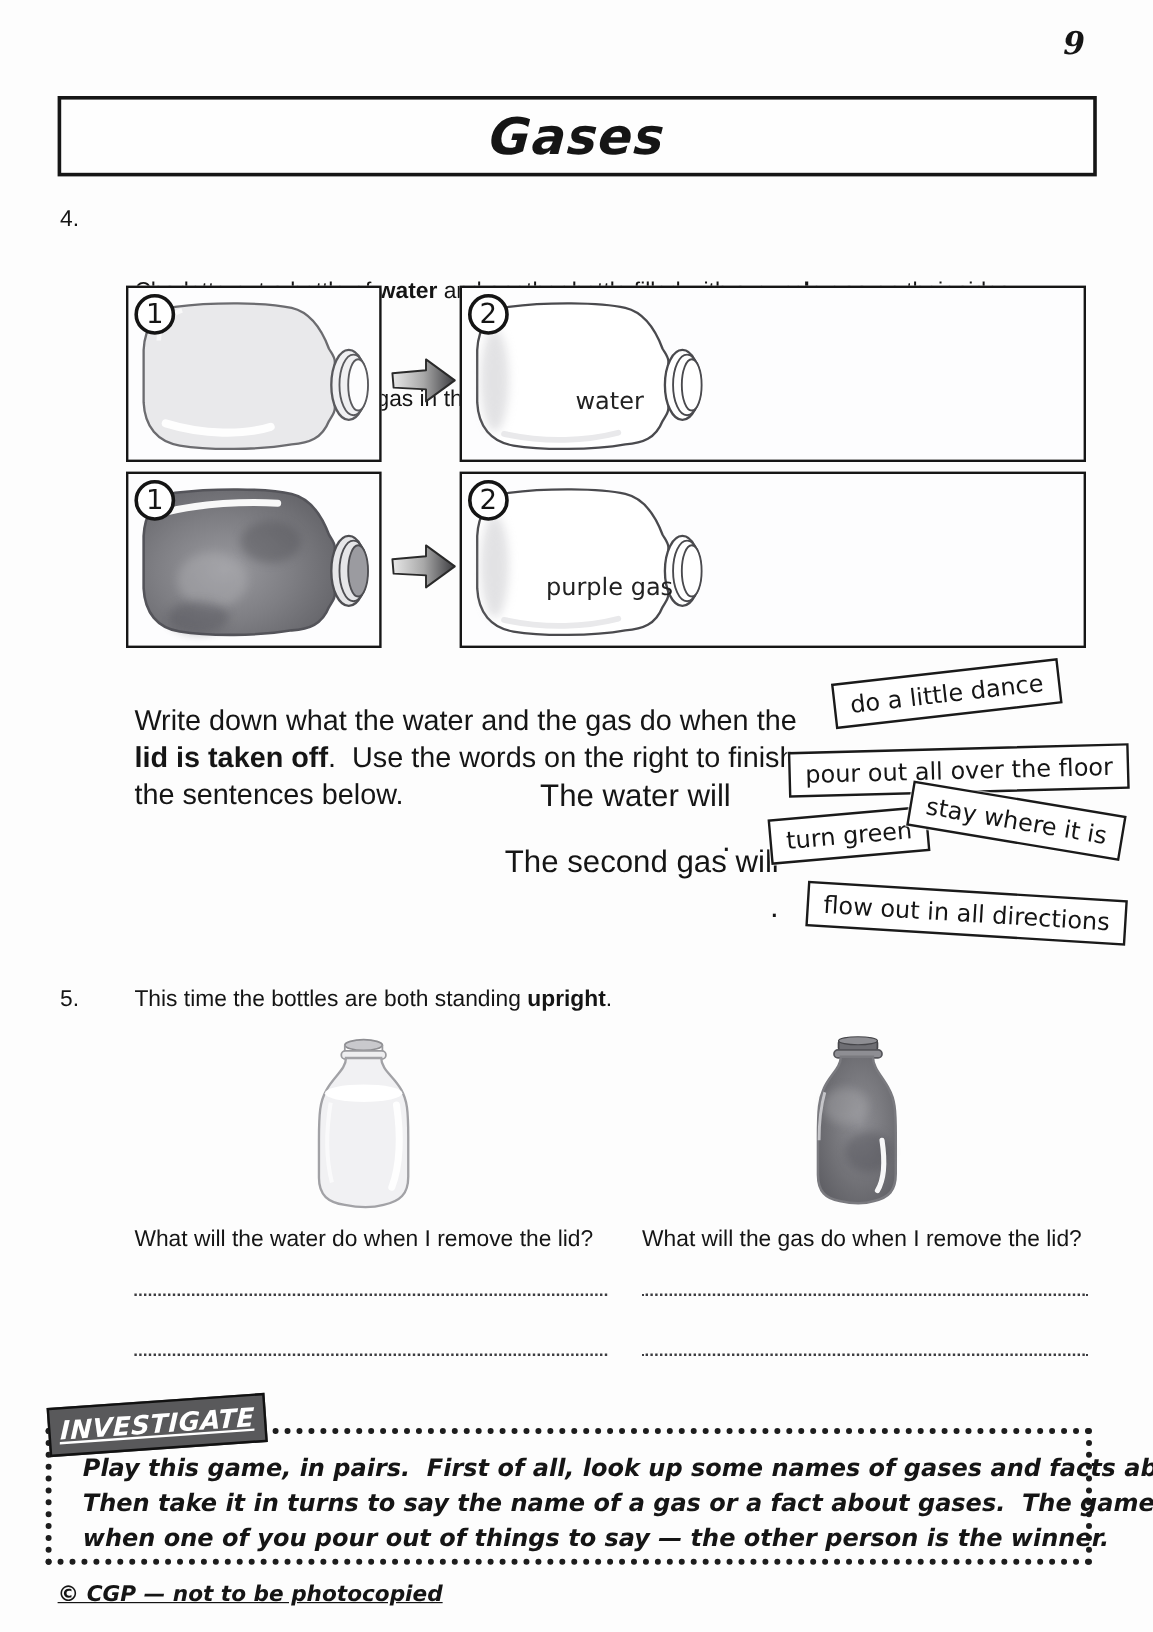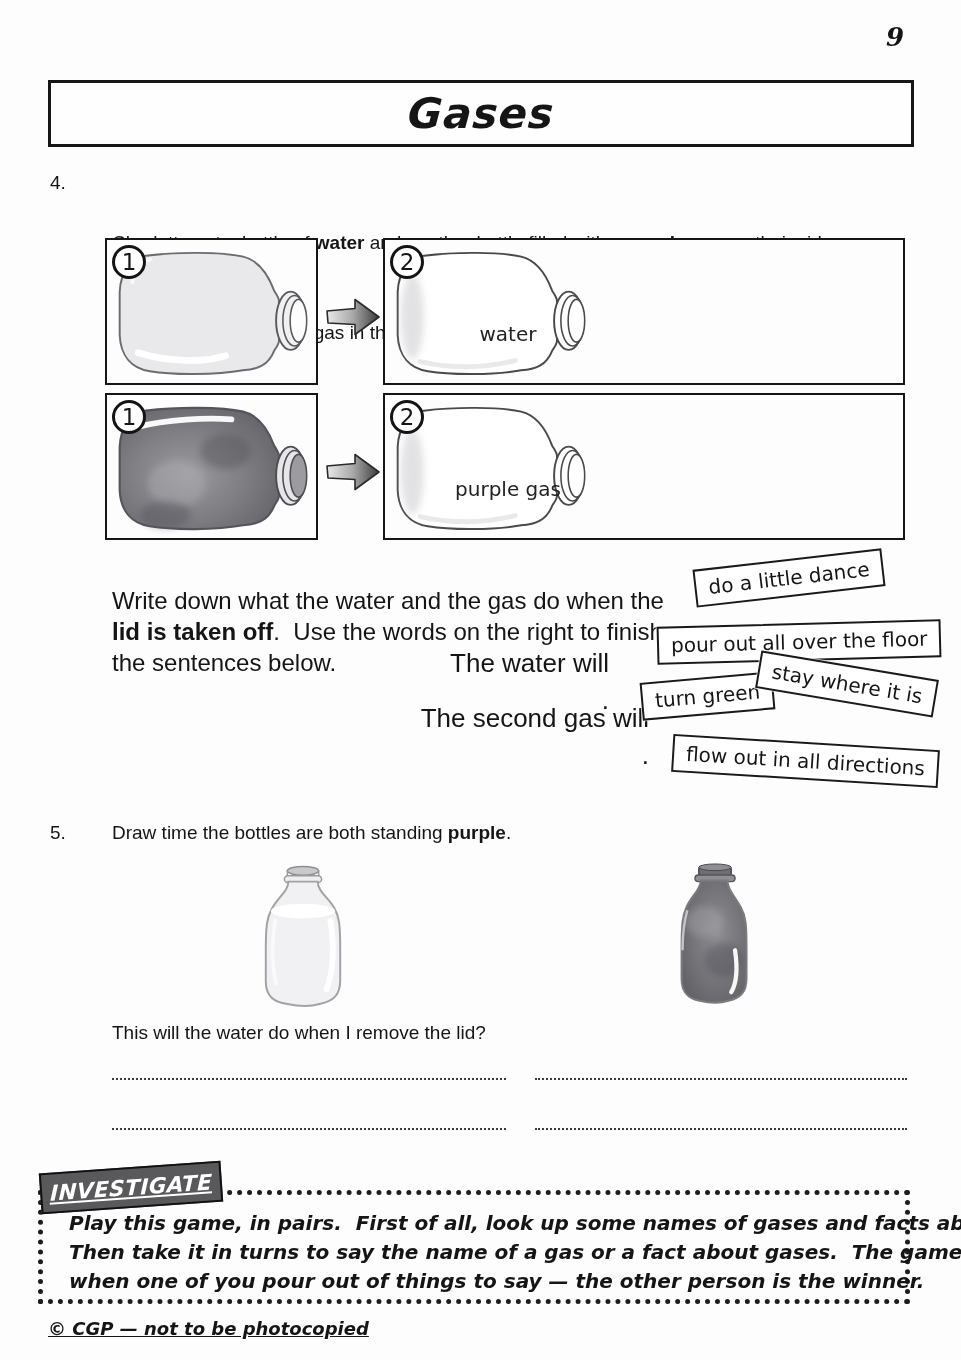--- a/index.html
+++ b/index.html
@@ -181,21 +181,21 @@
   </div>
 
   <div class="tile" style="left:694px; top:559px; transform:rotate(-6.5deg);">do a little dance</div>
   <div class="tile" style="left:657px; top:623px; transform:rotate(-1.5deg);">pour out all over the floor</div>
   <div class="tile" style="left:641px; top:677px; transform:rotate(-5deg);">turn green</div>
   <div class="tile" style="left:757px; top:665px; transform:rotate(9.5deg);">stay where it is</div>
   <div class="tile" style="left:672px; top:742px; transform:rotate(3.5deg);">flow out in all directions</div>
 
   <div class="abs q-line" style="left:50px; top:818px; width:880px;">
     <span class="q-num">5.</span>
-    <span class="nowrap"><span>Draw time the bottles are both standing </span><span class="b">purple</span><span>.</span></span>
+    <span class="nowrap"><span>This time the bottles are both standing </span><span class="b">upright</span><span>.</span></span>
   </div>
 
   <svg class="abs" style="left:256px; top:860px;" width="94" height="149" viewBox="0 0 96 152">
     <ellipse cx="48" cy="11" rx="16" ry="4.5" fill="#c9c9cd" stroke="#8e8e92" stroke-width="1.5"></ellipse>
     <path d="M32,11 L32,17 M64,11 L64,17" stroke="#9a9a9e" stroke-width="1.5"></path>
     <rect x="29" y="16" width="38" height="7" rx="3.5" fill="#eeeef0" stroke="#9a9a9e" stroke-width="1.5"></rect>
     <use href="#jar-up" fill="#f1f1f3" stroke="#a2a2a6" stroke-width="2"></use>
     <ellipse cx="48" cy="52" rx="33" ry="7.5" fill="#ffffff" opacity="0.95"></ellipse>
     <path d="M76,62 C80,88 79,114 72,132" stroke="#fff" stroke-width="6" fill="none" stroke-linecap="round" opacity="0.9"></path>
     <path d="M20,60 C16,84 16,108 21,128" stroke="#fff" stroke-width="3.5" fill="none" opacity="0.65"></path>
@@ -205,21 +205,22 @@
     <rect x="26" y="4" width="34" height="10" rx="3" fill="#6e6e73" stroke="#46464a" stroke-width="1.5"></rect>
     <ellipse cx="43" cy="5" rx="17" ry="3.5" fill="#8e8e93" stroke="#46464a" stroke-width="1"></ellipse>
     <rect x="22" y="13" width="42" height="7" rx="3.5" fill="#8e8e93" stroke="#55555a" stroke-width="1.5"></rect>
     <use href="#jar-up-sm" fill="url(#gas-grad-up)" stroke="#7a7a7f" stroke-width="2.2"></use>
     <ellipse cx="32" cy="62" rx="20" ry="16" fill="#b2b2b6" opacity="0.35" filter="url(#soften)"></ellipse>
     <ellipse cx="52" cy="102" rx="20" ry="18" fill="#4c4c52" opacity="0.4" filter="url(#soften)"></ellipse>
     <path d="M64,92 C67,112 66,126 60,136" stroke="#fff" stroke-width="4.5" fill="none" stroke-linecap="round" opacity="0.95"></path>
     <path d="M14,50 C10,64 9,78 9,92" stroke="#d9d9dd" stroke-width="2.5" fill="none" opacity="0.8"></path>
   </svg>
 
-  <div class="abs nowrap" style="left:112px; top:1022px; font-size:19px;">This will the water do when I remove the lid?</div>
+  <div class="abs nowrap" style="left:112px; top:1022px; font-size:19px;">What will the water do when I remove the lid?</div>
+  <div class="abs nowrap" style="left:535px; top:1022px; font-size:19px;">What will the gas do when I remove the lid?</div>
 
   <div class="abs ans-line" style="left:112px; top:1068px; width:394px;"></div>
   <div class="abs ans-line" style="left:535px; top:1068px; width:372px;"></div>
   <div class="abs ans-line" style="left:112px; top:1118px; width:394px;"></div>
   <div class="abs ans-line" style="left:535px; top:1118px; width:372px;"></div>
 
   <div class="abs inv-box">
     <div class="inv-text">
       <span>Play this game, in pairs.  First of all, look up some names of gases and facts about them.</span>
       <span>Then take it in turns to say the name of a gas or a fact about gases.  The game finishes</span>

